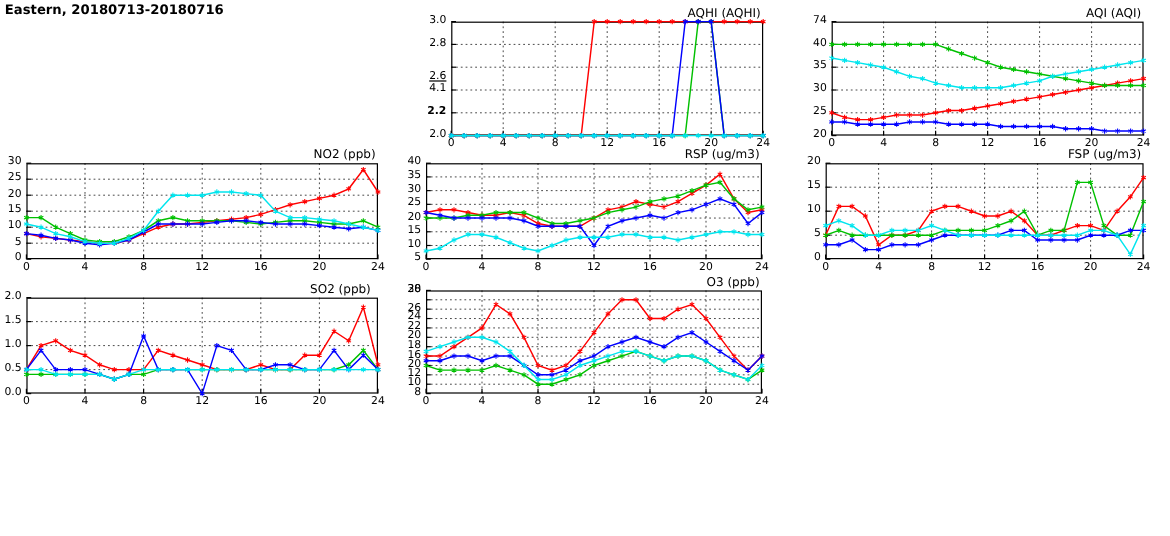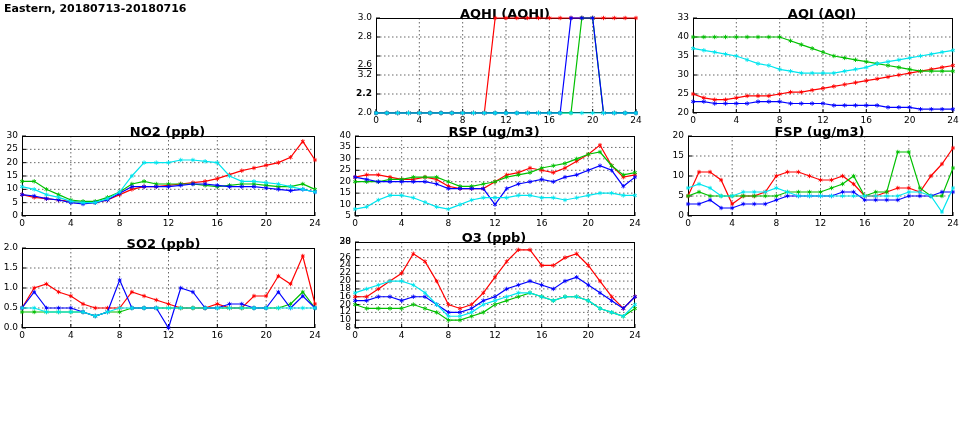--- a/index.html
+++ b/index.html
@@ -1,20 +1,20 @@
 <!DOCTYPE html>
 <html><head>
 <meta charset="utf-8">
 <style>
   html,body{margin:0;padding:0;background:#ffffff;}
   body{width:975px;height:447px;font-family:"DejaVu Sans",sans-serif;overflow:hidden;position:relative;}
   .title-main{position:absolute;left:4px;top:2px;font-size:11px;font-weight:bold;color:#000;letter-spacing:0px;}
   .panel{position:absolute;}
   .plotbox{position:absolute;border:1px solid #000;box-sizing:border-box;background:#fff;}
-  .panel-title{position:absolute;font-size:13px;font-weight:bold;color:#000;text-align:center;white-space:nowrap;}
+  .panel-title{position:absolute;font-size:10px;font-weight:normal;color:#000;text-align:right;white-space:nowrap;}
   .tick-x{position:absolute;font-size:9px;color:#000;text-align:center;width:20px;}
   .tick-y{position:absolute;font-size:9px;color:#000;text-align:right;}
   svg{position:absolute;left:0;top:0;overflow:visible;}
   .gridline{stroke:#000;stroke-width:0.6;stroke-dasharray:1.5,2.5;}
   .tickmark{stroke:#000;stroke-width:1;}
 </style>
 </head>
 <body>
 
 <div class="title-main">Eastern, 20180713-20180716</div>
@@ -153,21 +153,21 @@
       </svg>
       <div class="tick-x" style="left: 366px; top: 115px;">0</div>
       <div class="tick-x" style="left: 409.333px; top: 115px;">4</div>
       <div class="tick-x" style="left: 452.667px; top: 115px;">8</div>
       <div class="tick-x" style="left: 496px; top: 115px;">12</div>
       <div class="tick-x" style="left: 539.333px; top: 115px;">16</div>
       <div class="tick-x" style="left: 582.667px; top: 115px;">20</div>
       <div class="tick-x" style="left: 626px; top: 115px;">24</div>
       <div class="tick-y" style="left: 344px; width: 28px; top: 107px;">2.0</div>
       <div class="tick-y" style="left: 344px; width: 28px; top: 88px; font-weight: bold;">2.2</div>
-      <div class="tick-y" style="left: 344px; width: 28px; top: 69px;">3.2</div>
+      <div class="tick-y" style="left: 344px; width: 28px; top: 69px;">4.1</div>
       <div class="tick-y" style="left: 344px; width: 28px; top: 59px; text-decoration: underline;">2.6</div>
       <div class="tick-y" style="left: 344px; width: 28px; top: 31px;">2.8</div>
       <div class="tick-y" style="left: 344px; width: 28px; top: 12px;">3.0</div>
     </div>
     <div class="panel" style="left: 0px; top: 0px;">
       <div class="plotbox" style="left: 693px; top: 18px; width: 260px; height: 95px;"></div>
       <div class="panel-title" style="left: 693px; width: 258px; top: 6px;">AQI (AQI)</div>
       <svg width="975" height="447" style="pointer-events: none;">
         <line x1="736.3333333333334" x2="736.3333333333334" y1="18" y2="113" class="gridline"></line>
         <line x1="779.6666666666666" x2="779.6666666666666" y1="18" y2="113" class="gridline"></line>
@@ -301,21 +301,21 @@
       <div class="tick-x" style="left: 769.667px; top: 115px;">8</div>
       <div class="tick-x" style="left: 813px; top: 115px;">12</div>
       <div class="tick-x" style="left: 856.333px; top: 115px;">16</div>
       <div class="tick-x" style="left: 899.667px; top: 115px;">20</div>
       <div class="tick-x" style="left: 943px; top: 115px;">24</div>
       <div class="tick-y" style="left: 661px; width: 28px; top: 107px;">20</div>
       <div class="tick-y" style="left: 661px; width: 28px; top: 88px;">25</div>
       <div class="tick-y" style="left: 661px; width: 28px; top: 69px;">30</div>
       <div class="tick-y" style="left: 661px; width: 28px; top: 50px;">35</div>
       <div class="tick-y" style="left: 661px; width: 28px; top: 31px;">40</div>
-      <div class="tick-y" style="left: 661px; width: 28px; top: 12px;">33</div>
+      <div class="tick-y" style="left: 661px; width: 28px; top: 12px;">74</div>
     </div>
     <div class="panel" style="left: 0px; top: 0px;">
       <div class="plotbox" style="left: 22px; top: 136px; width: 293px; height: 80px;"></div>
       <div class="panel-title" style="left: 22px; width: 291px; top: 124px;">NO2 (ppb)</div>
       <svg width="975" height="447" style="pointer-events: none;">
         <line x1="70.83333333333333" x2="70.83333333333333" y1="136" y2="216" class="gridline"></line>
         <line x1="119.66666666666666" x2="119.66666666666666" y1="136" y2="216" class="gridline"></line>
         <line x1="168.5" x2="168.5" y1="136" y2="216" class="gridline"></line>
         <line x1="217.33333333333331" x2="217.33333333333331" y1="136" y2="216" class="gridline"></line>
         <line x1="266.1666666666667" x2="266.1666666666667" y1="136" y2="216" class="gridline"></line>

